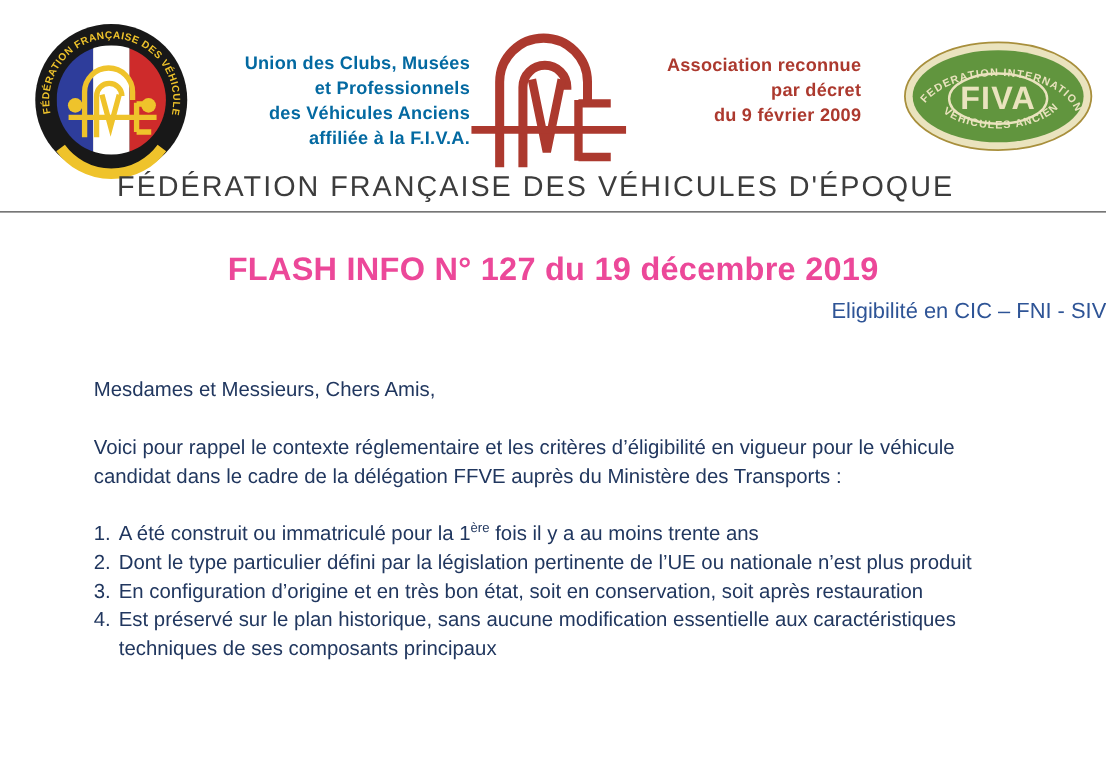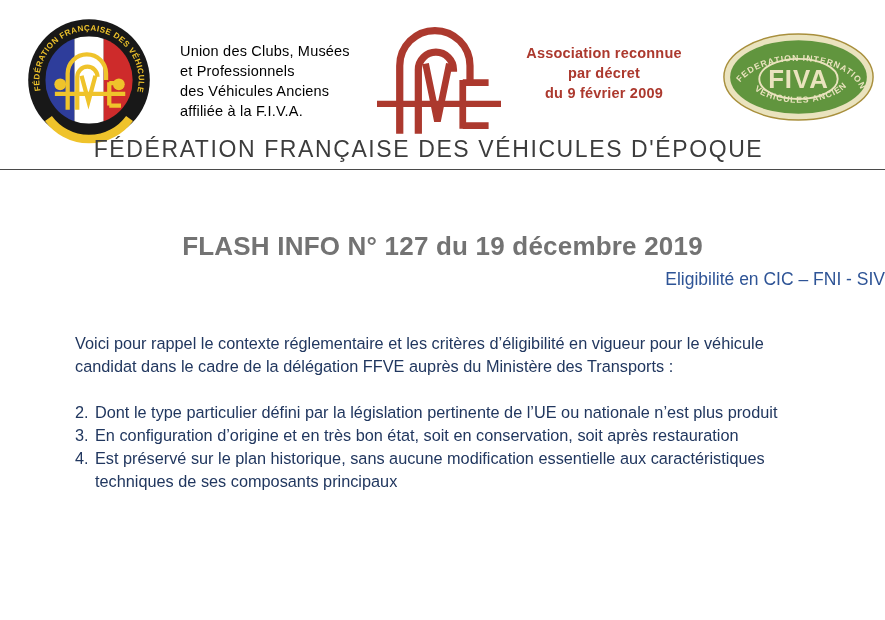--- a/index.html
+++ b/index.html
@@ -7,45 +7,45 @@
   body {
     width:885px; height:620px; overflow:hidden; position:relative;
     font-family:"Liberation Sans", sans-serif;
     -webkit-font-smoothing:antialiased;
   }
   
   .header { position:absolute; top:0; left:0; width:885px; height:172px; }
   .badge-logo { position:absolute; left:25px; top:15px; width:128px; height:130px; }
   .union-text {
     position:absolute; left:180px; top:41px; width:196px;
-    color:#000000; font-weight:normal;
+    text-align:right; color:#0369a1; font-weight:bold;
     font-size:14.5px; line-height:20px; letter-spacing:0.2px;
   }
   .monogram-logo { position:absolute; left:377px; top:16px; width:124px; height:122px; }
   .assoc-text {
     position:absolute; left:519px; top:43px; width:170px;
-    text-align:center; color:#AC392E; font-weight:bold;
+    text-align:right; color:#AC392E; font-weight:bold;
     font-size:14.5px; line-height:20px; letter-spacing:0.2px;
   }
   .fiva-logo { position:absolute; left:722px; top:31px; width:153px; height:92px; }
   .banner {
     position:absolute; left:0; top:136px; width:885px;
     text-align:center; transform:translateX(-14px);
     color:#3c3c3c; font-size:23px; font-weight:400; letter-spacing:1.6px;
     font-stretch:condensed;
   }
   .banner-rule {
     position:absolute; left:0; top:169px; width:885px; height:0;
     border-top:1.5px solid #4a4a4a;
   }
   
   .content { position:absolute; top:172px; left:0; width:885px; }
   .doc-title {
-    margin-top:59px; text-align:center;
-    color:#737373; font-size:26px; font-weight:bold; letter-spacing:0.2px;
+    margin-top:28px; text-align:center;
+    color:#ec4899; font-size:26px; font-weight:bold; letter-spacing:0.2px;
   }
   .doc-subtitle {
     margin-top:7px; text-align:right;
     color:#2E5496; font-size:17.5px; font-weight:400;
   }
   .body-text {
     margin:42px 70px 0 75px;
     color:#21375F; font-size:16.3px; line-height:23px;
   }
   .body-text p { margin-bottom:23px; }
@@ -125,23 +125,27 @@
 
   <div class="banner">FÉDÉRATION FRANÇAISE DES VÉHICULES D'ÉPOQUE</div>
   <div class="banner-rule"></div>
 </div>
 
 <div class="content">
   <div class="doc-title">FLASH INFO N° 127 du 19 décembre 2019</div>
   <div class="doc-subtitle">Eligibilité en CIC – FNI - SIV</div>
 
   <div class="body-text">
+    <p>Mesdames et Messieurs, Chers Amis,</p>
     <p>Voici pour rappel le contexte réglementaire et les critères d’éligibilité en vigueur pour le véhicule candidat dans le cadre de la délégation FFVE auprès du Ministère des Transports :</p>
 
     <div class="list">
+      <div class="li">
+        <span class="num">1.</span><span>A été construit ou immatriculé pour la 1</span><sup class="ord">ère</sup><span> fois il y a au moins trente ans</span>
+      </div>
       <div class="li">
         <span class="num">2.</span><span>Dont le type particulier défini par la législation pertinente de l’UE ou nationale n’est plus produit</span>
       </div>
       <div class="li">
         <span class="num">3.</span><span>En configuration d’origine et en très bon état, soit en conservation, soit après restauration</span>
       </div>
       <div class="li">
         <span class="num">4.</span><span>Est préservé sur le plan historique, sans aucune modification essentielle aux caractéristiques techniques de ses composants principaux</span>
       </div>
 

